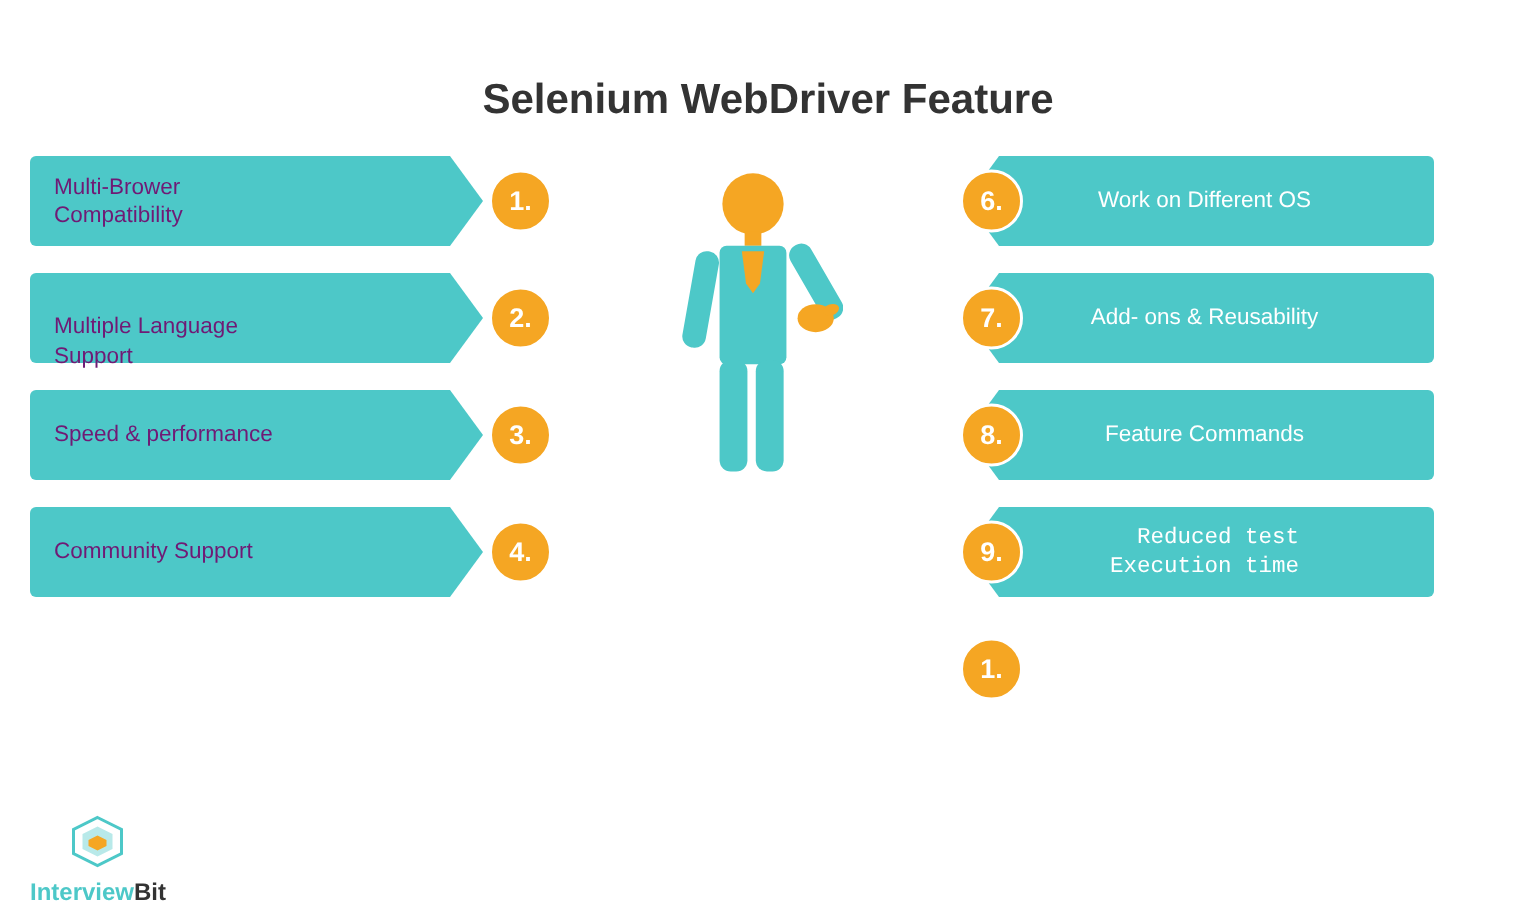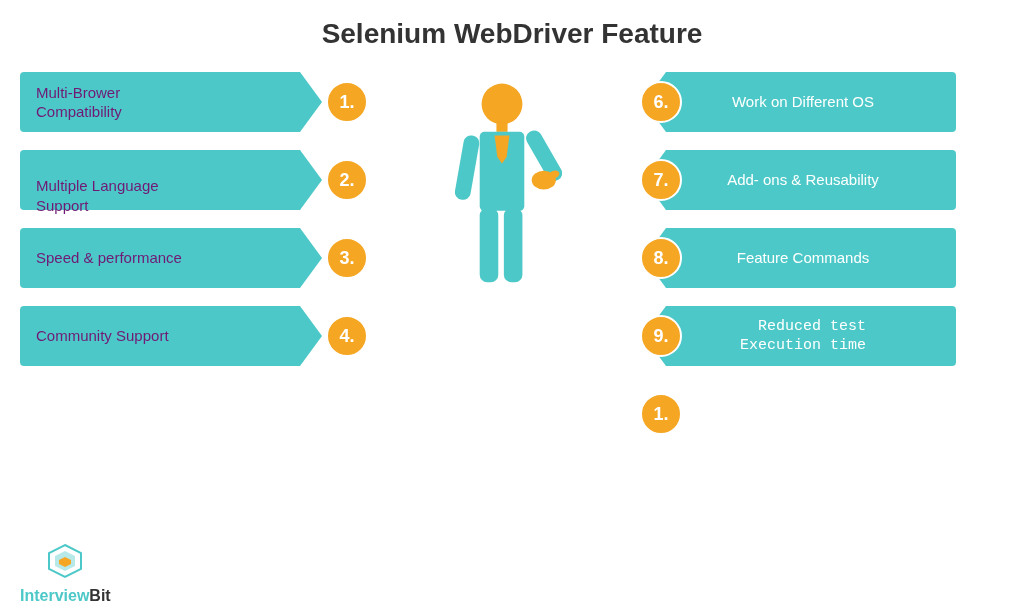--- a/index.html
+++ b/index.html
@@ -19,20 +19,21 @@
       position: relative;
       padding: 18px 20px 10px 20px;
     }
 
     .title {
       text-align: center;
       font-size: 28px;
       font-weight: 700;
       color: #333;
       margin-bottom: 18px;
+      margin-top: 32px;
     }
 
     .content-area {
       display: flex;
       flex-direction: row;
       justify-content: space-between;
       align-items: flex-start;
       width: 100%;
     }
 

